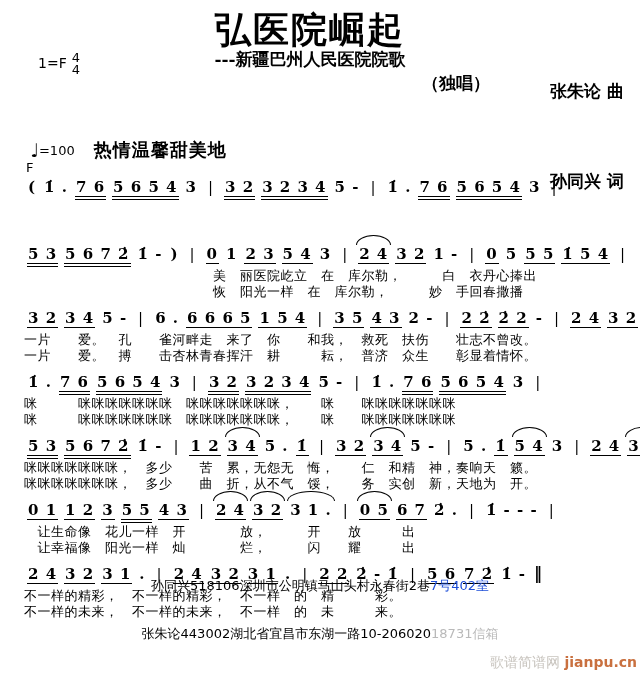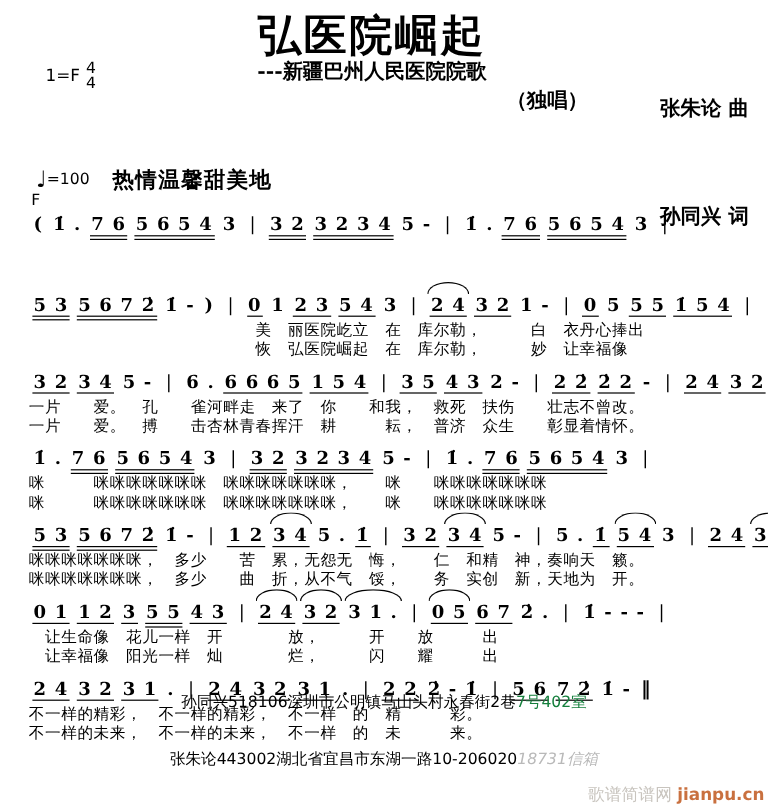--- a/index.html
+++ b/index.html
@@ -78,21 +78,21 @@
   </div>
   <div class="chordf">F</div>
 
   <div class="systems">
       <div class="system">
         <div class="music-line"><span class="seg">(</span><span class="seg">1̇ .</span><span class="seg">7 6<span class="ul" style="bottom: 1px;"></span><span class="ul" style="bottom: -2px;"></span></span><span class="seg">5 6 5 4<span class="ul" style="bottom: 1px;"></span><span class="ul" style="bottom: -2px;"></span></span><span class="seg">3</span><span class="seg bar">|</span><span class="seg">3 2<span class="ul" style="bottom: 1px;"></span><span class="ul" style="bottom: -2px;"></span></span><span class="seg">3 2 3 4<span class="ul" style="bottom: 1px;"></span><span class="ul" style="bottom: -2px;"></span></span><span class="seg">5 -</span><span class="seg bar">|</span><span class="seg">1̇ .</span><span class="seg">7 6<span class="ul" style="bottom: 1px;"></span><span class="ul" style="bottom: -2px;"></span></span><span class="seg">5 6 5 4<span class="ul" style="bottom: 1px;"></span><span class="ul" style="bottom: -2px;"></span></span><span class="seg">3</span><span class="seg bar">|</span></div>
       </div>
       <div class="system">
         <div class="music-line"><span class="seg">5 3<span class="ul" style="bottom: 1px;"></span><span class="ul" style="bottom: -2px;"></span></span><span class="seg">5 6 7 2̇<span class="ul" style="bottom: 1px;"></span><span class="ul" style="bottom: -2px;"></span></span><span class="seg">1̇ -</span><span class="seg">)</span><span class="seg bar">|</span><span class="seg">0<span class="ul" style="bottom: 1px;"></span></span><span class="seg">1</span><span class="seg">2 3<span class="ul" style="bottom: 1px;"></span></span><span class="seg">5 4<span class="ul" style="bottom: 1px;"></span></span><span class="seg">3</span><span class="seg bar">|</span><span class="seg">2 4<span class="ul" style="bottom: 1px;"></span><span class="arcm"></span></span><span class="seg">3 2<span class="ul" style="bottom: 1px;"></span></span><span class="seg">1 -</span><span class="seg bar">|</span><span class="seg">0<span class="ul" style="bottom: 1px;"></span></span><span class="seg">5</span><span class="seg">5 5<span class="ul" style="bottom: 1px;"></span></span><span class="seg">1̇ 5 4<span class="ul" style="bottom: 1px;"></span></span><span class="seg bar">|</span></div>
         <div class="lyric-line">　　　　　　　　　　　　　　美　丽医院屹立　在　库尔勒，　　　白　衣丹心捧出</div>
-        <div class="lyric-line">　　　　　　　　　　　　　　恢　弘医院崛起　在　库尔勒，　　　妙　让幸福像</div>
+        <div class="lyric-line">　　　　　　　　　　　　　　恢　阳光一样　在　库尔勒，　　　妙　手回春撒播</div>
       </div>
       <div class="system">
         <div class="music-line"><span class="seg">3 2<span class="ul" style="bottom: 1px;"></span></span><span class="seg">3 4<span class="ul" style="bottom: 1px;"></span></span><span class="seg">5 -</span><span class="seg bar">|</span><span class="seg">6 .</span><span class="seg">6 6 6 5<span class="ul" style="bottom: 1px;"></span></span><span class="seg">1 5 4<span class="ul" style="bottom: 1px;"></span></span><span class="seg bar">|</span><span class="seg">3 5<span class="ul" style="bottom: 1px;"></span></span><span class="seg">4 3<span class="ul" style="bottom: 1px;"></span></span><span class="seg">2 -</span><span class="seg bar">|</span><span class="seg">2 2̇<span class="ul" style="bottom: 1px;"></span></span><span class="seg">2̇ 2<span class="ul" style="bottom: 1px;"></span></span><span class="seg">-</span><span class="seg bar">|</span><span class="seg">2 4<span class="ul" style="bottom: 1px;"></span></span><span class="seg">3 2<span class="ul" style="bottom: 1px;"></span></span><span class="seg">1 -</span></div>
         <div class="lyric-line">一片　　爱。　孔　　雀河畔走　来了　你　　和我，　救死　扶伤　　壮志不曾改。</div>
         <div class="lyric-line">一片　　爱。　搏　　击杏林青春挥汗　耕　　　耘，　普济　众生　　彰显着情怀。</div>
       </div>
       <div class="system">
         <div class="music-line"><span class="seg">1̇ .</span><span class="seg">7 6<span class="ul" style="bottom: 1px;"></span><span class="ul" style="bottom: -2px;"></span></span><span class="seg">5 6 5 4<span class="ul" style="bottom: 1px;"></span><span class="ul" style="bottom: -2px;"></span></span><span class="seg">3</span><span class="seg bar">|</span><span class="seg">3 2<span class="ul" style="bottom: 1px;"></span><span class="ul" style="bottom: -2px;"></span></span><span class="seg">3 2 3 4<span class="ul" style="bottom: 1px;"></span><span class="ul" style="bottom: -2px;"></span></span><span class="seg">5 -</span><span class="seg bar">|</span><span class="seg">1̇ .</span><span class="seg">7 6<span class="ul" style="bottom: 1px;"></span><span class="ul" style="bottom: -2px;"></span></span><span class="seg">5 6 5 4<span class="ul" style="bottom: 1px;"></span><span class="ul" style="bottom: -2px;"></span></span><span class="seg">3</span><span class="seg bar">|</span></div>
         <div class="lyric-line">咪　　　咪咪咪咪咪咪咪　咪咪咪咪咪咪咪，　　咪　　咪咪咪咪咪咪咪</div>
         <div class="lyric-line">咪　　　咪咪咪咪咪咪咪　咪咪咪咪咪咪咪，　　咪　　咪咪咪咪咪咪咪</div>
@@ -108,19 +108,19 @@
         <div class="lyric-line">　让幸福像　阳光一样　灿　　　　烂，　　　闪　　耀　　　出</div>
       </div>
       <div class="system">
         <div class="music-line"><span class="seg">2 4<span class="ul" style="bottom: 1px;"></span></span><span class="seg">3 2<span class="ul" style="bottom: 1px;"></span></span><span class="seg">3 1<span class="ul" style="bottom: 1px;"></span></span><span class="seg">.</span><span class="seg bar">|</span><span class="seg">2 4<span class="ul" style="bottom: 1px;"></span></span><span class="seg">3 2<span class="ul" style="bottom: 1px;"></span></span><span class="seg">3 1<span class="ul" style="bottom: 1px;"></span></span><span class="seg">.</span><span class="seg bar">|</span><span class="seg">2 2<span class="ul" style="bottom: 1px;"></span></span><span class="seg">2̇ - 1̇</span><span class="seg bar">|</span><span class="seg">5 6<span class="ul" style="bottom: 1px;"></span></span><span class="seg">7 2̇<span class="ul" style="bottom: 1px;"></span></span><span class="seg">1̇ -</span><span class="seg endbar">‖</span></div>
         <div class="lyric-line">不一样的精彩，　不一样的精彩，　不一样　的　精　　　彩。</div>
         <div class="lyric-line">不一样的未来，　不一样的未来，　不一样　的　未　　　来。</div>
       </div>
     </div>
 
   <div class="footer">
-    <div><span>孙同兴518106深圳市公明镇马山头村永春街2巷</span><span class="gray1" style="color: #15803d;">7号402室</span></div>
-    <div><span>张朱论443002湖北省宜昌市东湖一路10-206020</span><span class="gray2" style="color: rgb(185, 185, 185); font-style: italic;">18731信箱</span></div>
+    <div><span>孙同兴518106深圳市公明镇马山头村永春街2巷</span><span class="gray1" style="color: #1d4ed8;">7号402室</span></div>
+    <div><span>张朱论443002湖北省宜昌市东湖一路10-206020</span><span class="gray2" style="color: rgb(185, 185, 185);">18731信箱</span></div>
   </div>
 
   <div class="watermark"><span class="wname" style="color: rgb(200, 196, 190);">歌谱简谱网 </span><span class="wsite" style="color: rgb(201, 112, 63); font-weight: bold;">jianpu.cn</span></div>
 
 </div>
 
 </body></html>

